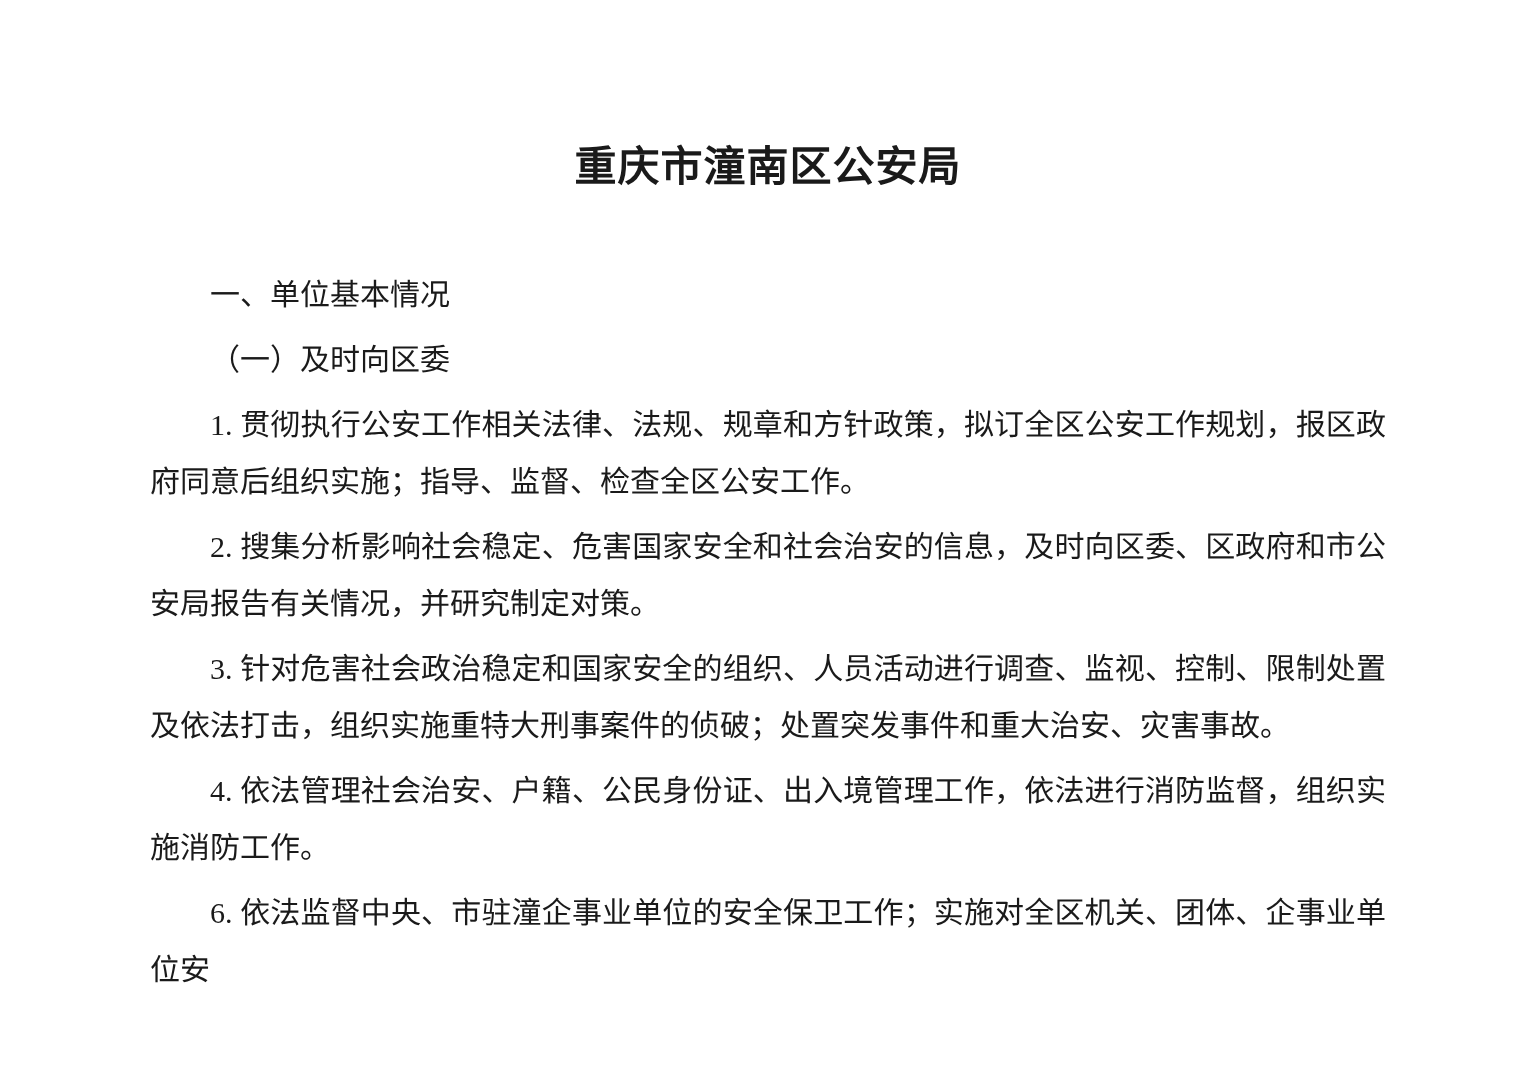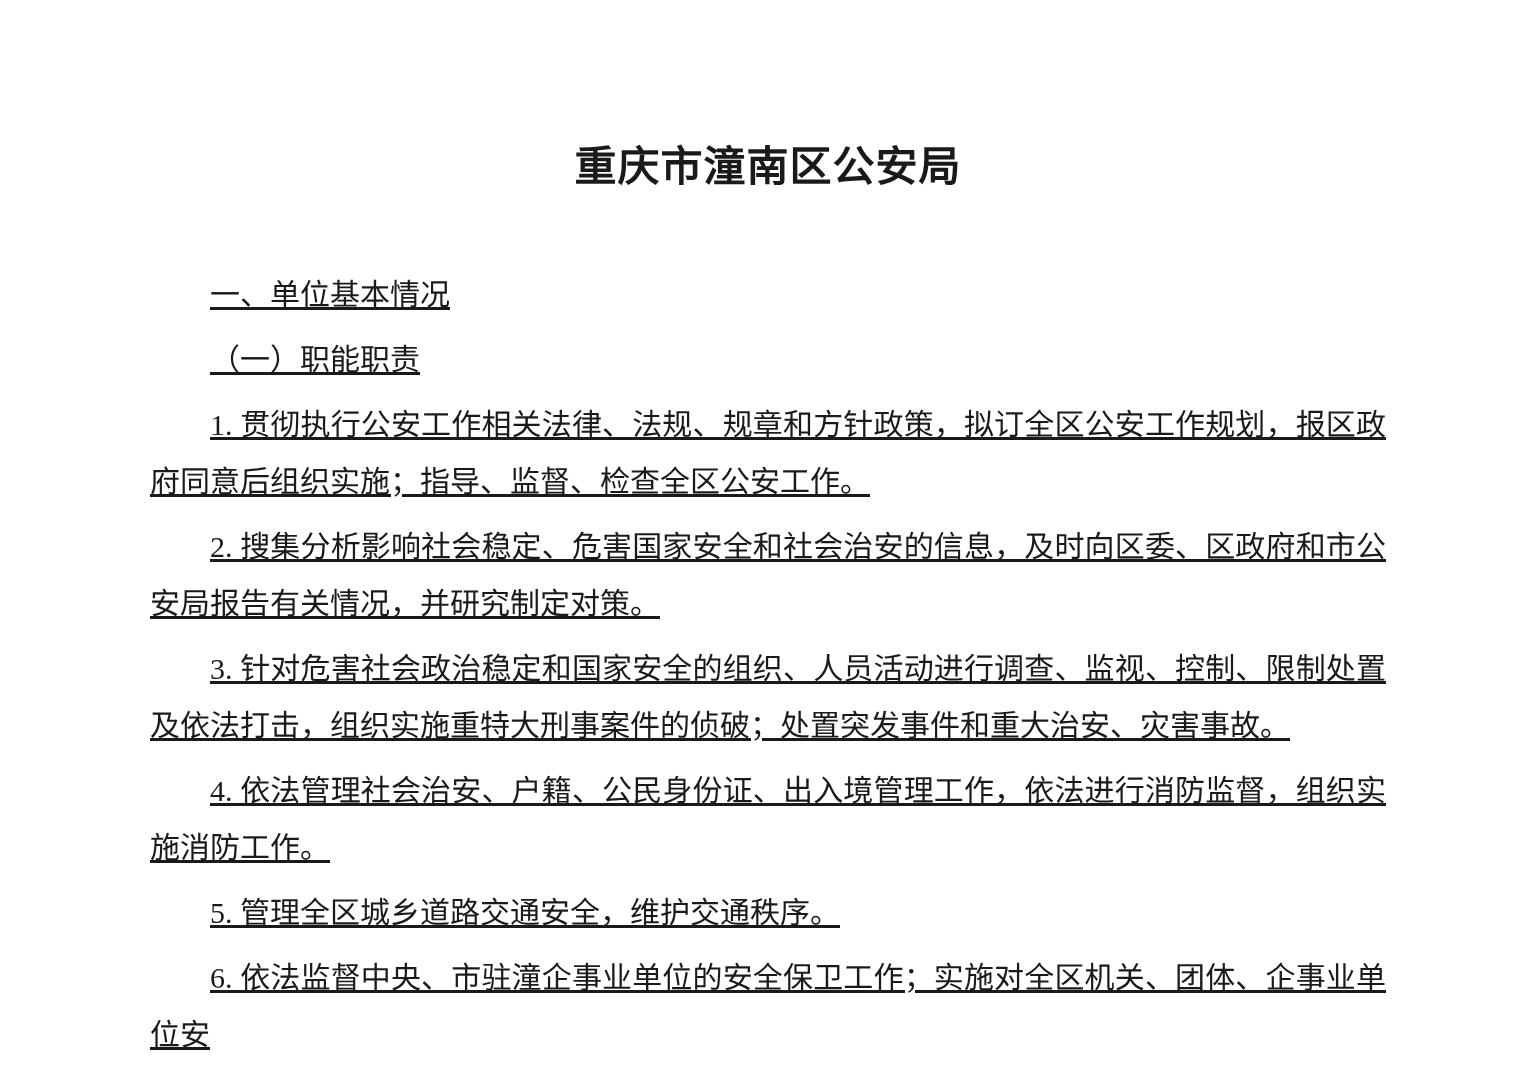--- a/index.html
+++ b/index.html
@@ -22,21 +22,20 @@
     text-align: center;
     font-weight: bold;
     font-size: 42px;
     line-height: 70px;
     letter-spacing: 1px;
   }
   .body-block {
     margin-top: 48px;
     font-size: 30px;
     line-height: 57px;
-    text-decoration: underline;
   }
   .heading {
     text-indent: 2em;
     font-size: 30px;
     line-height: 57px;
     white-space: nowrap;
   }
   .para {
     text-indent: 2em;
     text-align: justify;
@@ -50,24 +49,23 @@
 
 <div class="page">
   <div class="content">
 
     <div class="title-block">
       <div>重庆市潼南区公安局</div>
     </div>
 
     <div class="body-block">
       <div class="heading">一、单位基本情况</div>
-      <div class="heading">（一）职能职责</div>
+      <div class="heading">（一）及时向区委</div>
 
       <p class="para">1. 贯彻执行公安工作相关法律、法规、规章和方针政策，拟订全区公安工作规划，报区政府同意后组织实施；指导、监督、检查全区公安工作。</p>
       <p class="para">2. 搜集分析影响社会稳定、危害国家安全和社会治安的信息，及时向区委、区政府和市公安局报告有关情况，并研究制定对策。</p>
       <p class="para">3. 针对危害社会政治稳定和国家安全的组织、人员活动进行调查、监视、控制、限制处置及依法打击，组织实施重特大刑事案件的侦破；处置突发事件和重大治安、灾害事故。</p>
       <p class="para">4. 依法管理社会治安、户籍、公民身份证、出入境管理工作，依法进行消防监督，组织实施消防工作。</p>
-      <p class="para">5. 管理全区城乡道路交通安全，维护交通秩序。</p>
       <p class="para">6. 依法监督中央、市驻潼企事业单位的安全保卫工作；实施对全区机关、团体、企事业单位安</p>
     </div>
 
   </div>
 </div>
 
 </body></html>

